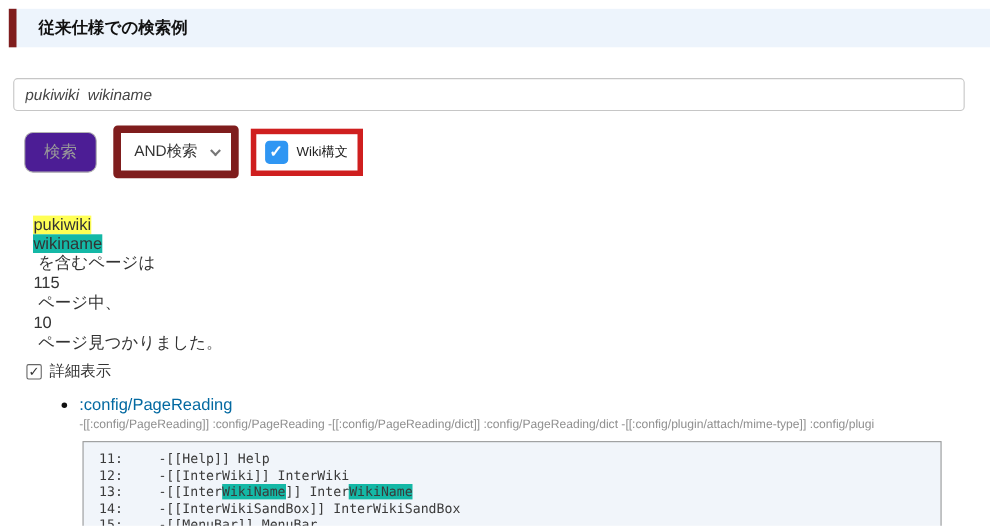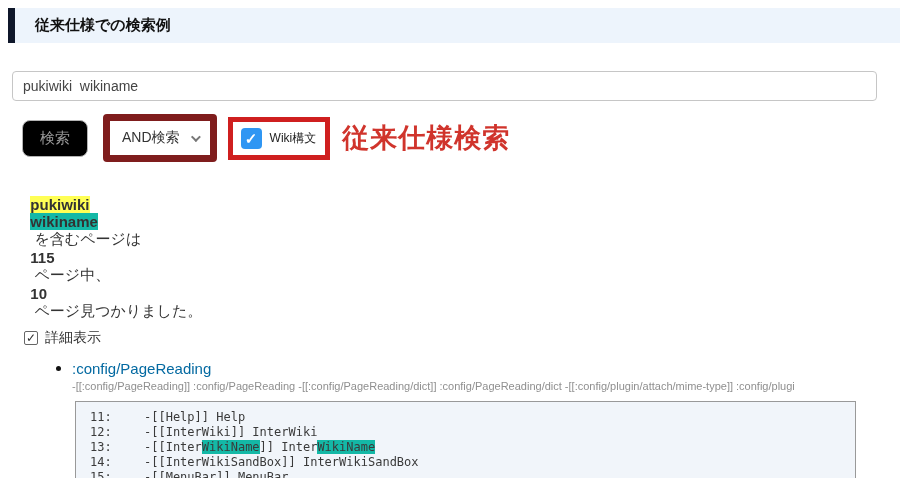--- a/index.html
+++ b/index.html
@@ -9,50 +9,51 @@
     background: #ffffff;
     overflow: hidden;
     font-family: "Liberation Sans", sans-serif;
     color: #333;
   }
 
   
   .header-bar {
     margin: 8px 10px 0 8px;
     background: #edf4fc;
-    border-left: 7px solid #0f172a;
+    border-left: 7px solid #7f1d1d;
     padding: 8px 0 8px 20px;
     font-size: 15px;
     font-weight: bold;
     color: #111;
   }
 
   
   .search-input {
     display: block;
     margin: 28px 0 0 12px;
     width: 865px; height: 30px;
     border: 1px solid #c6c6c6;
     border-radius: 4px;
     padding: 0 10px;
     font-size: 14px;
     color: #444;
     font-family: "Liberation Sans", sans-serif;
     outline: none;
     background: #fff;
+    font-style: italic;
   }
 
   
   .controls {
     margin: 13px 0 0 22px;
     display: flex;
     align-items: center;
   }
   .search-btn {
-    background: #000000;
+    background: #4c1d95;
     border: 1px solid #b3b3b3;
     border-radius: 8px;
     padding: 8px 17px;
     font-size: 15px;
     color: #999;
     font-family: "Liberation Sans", sans-serif;
     margin-right: 15px;
     cursor: pointer;
   }
   .select {
@@ -107,21 +108,21 @@
     letter-spacing: 1px;
   }
 
   
   .results-line {
     margin: 17px 0 0 22px;
     font-size: 15px;
     color: #333;
     white-space: pre-wrap;
   }
-  .b { font-weight: bold; }
+  .b { font-weight: normal; }
   .hl-yellow { background: #ffff55; }
   .hl-cyan   { background: #14b8a6; }
   .term1 { margin-right: 10px; }
 
   
   .detail-line {
     margin: 8px 0 0 24px;
     display: flex;
     align-items: center;
     font-size: 14px;
@@ -202,21 +203,20 @@
     <span class="chevron"></span>
   </div>
 
   <div class="red-box">
     <span class="cb-blue">
       <span class="check">✓</span>
     </span>
     <span class="cb-label">Wiki構文</span>
   </div>
 
-  <span class="annotation">従来仕様検索</span>
 </div>
 
 <div class="results-line">
   <span class="b hl-yellow term1">pukiwiki</span>
   <span class="b hl-cyan">wikiname</span>
   <span> を含むページは </span>
   <span class="b">115</span>
   <span> ページ中、</span>
   <span class="b">10</span>
   <span> ページ見つかりました。</span>

